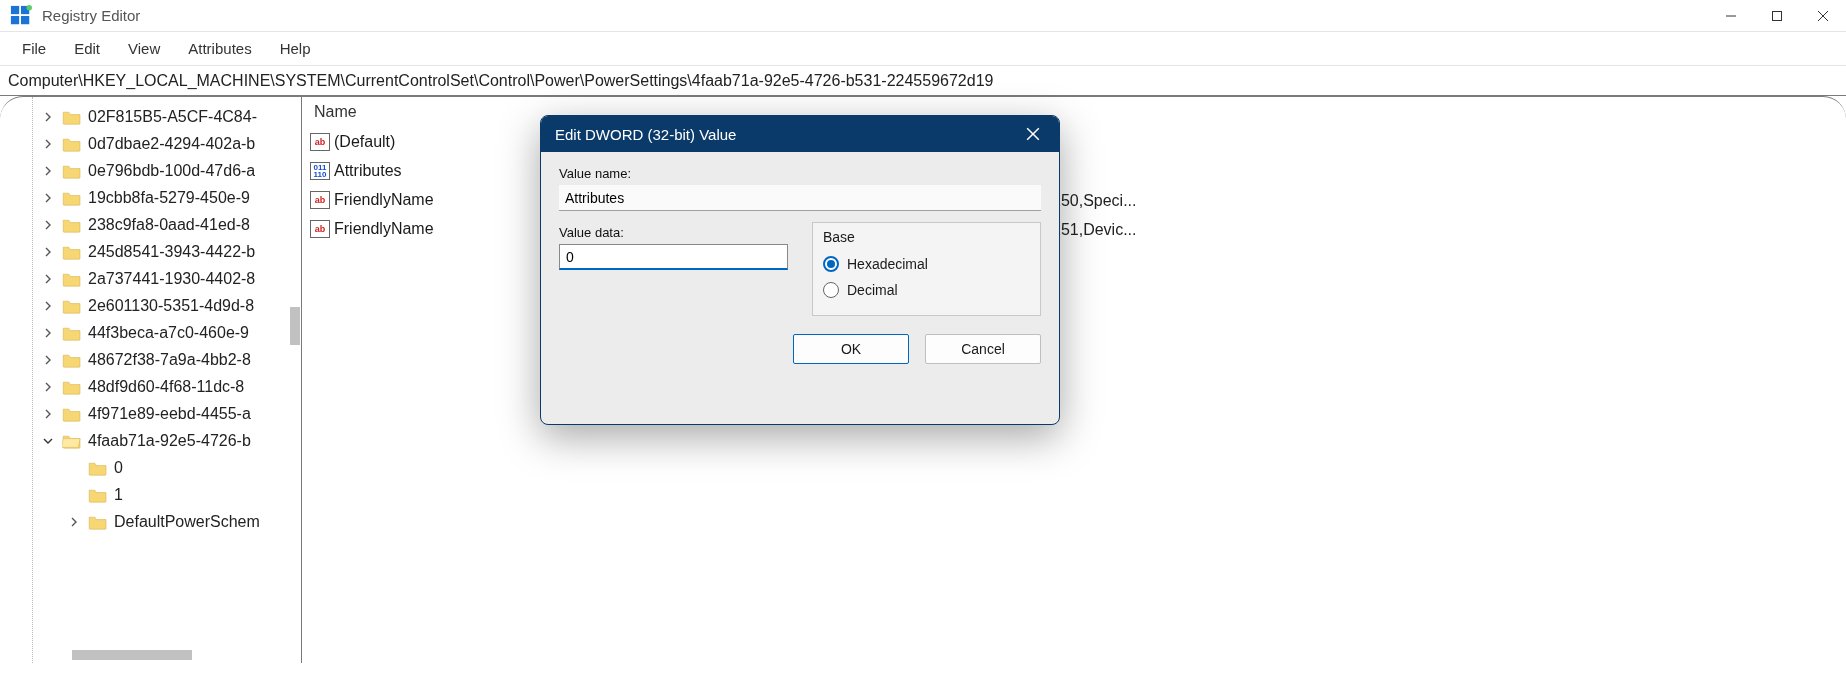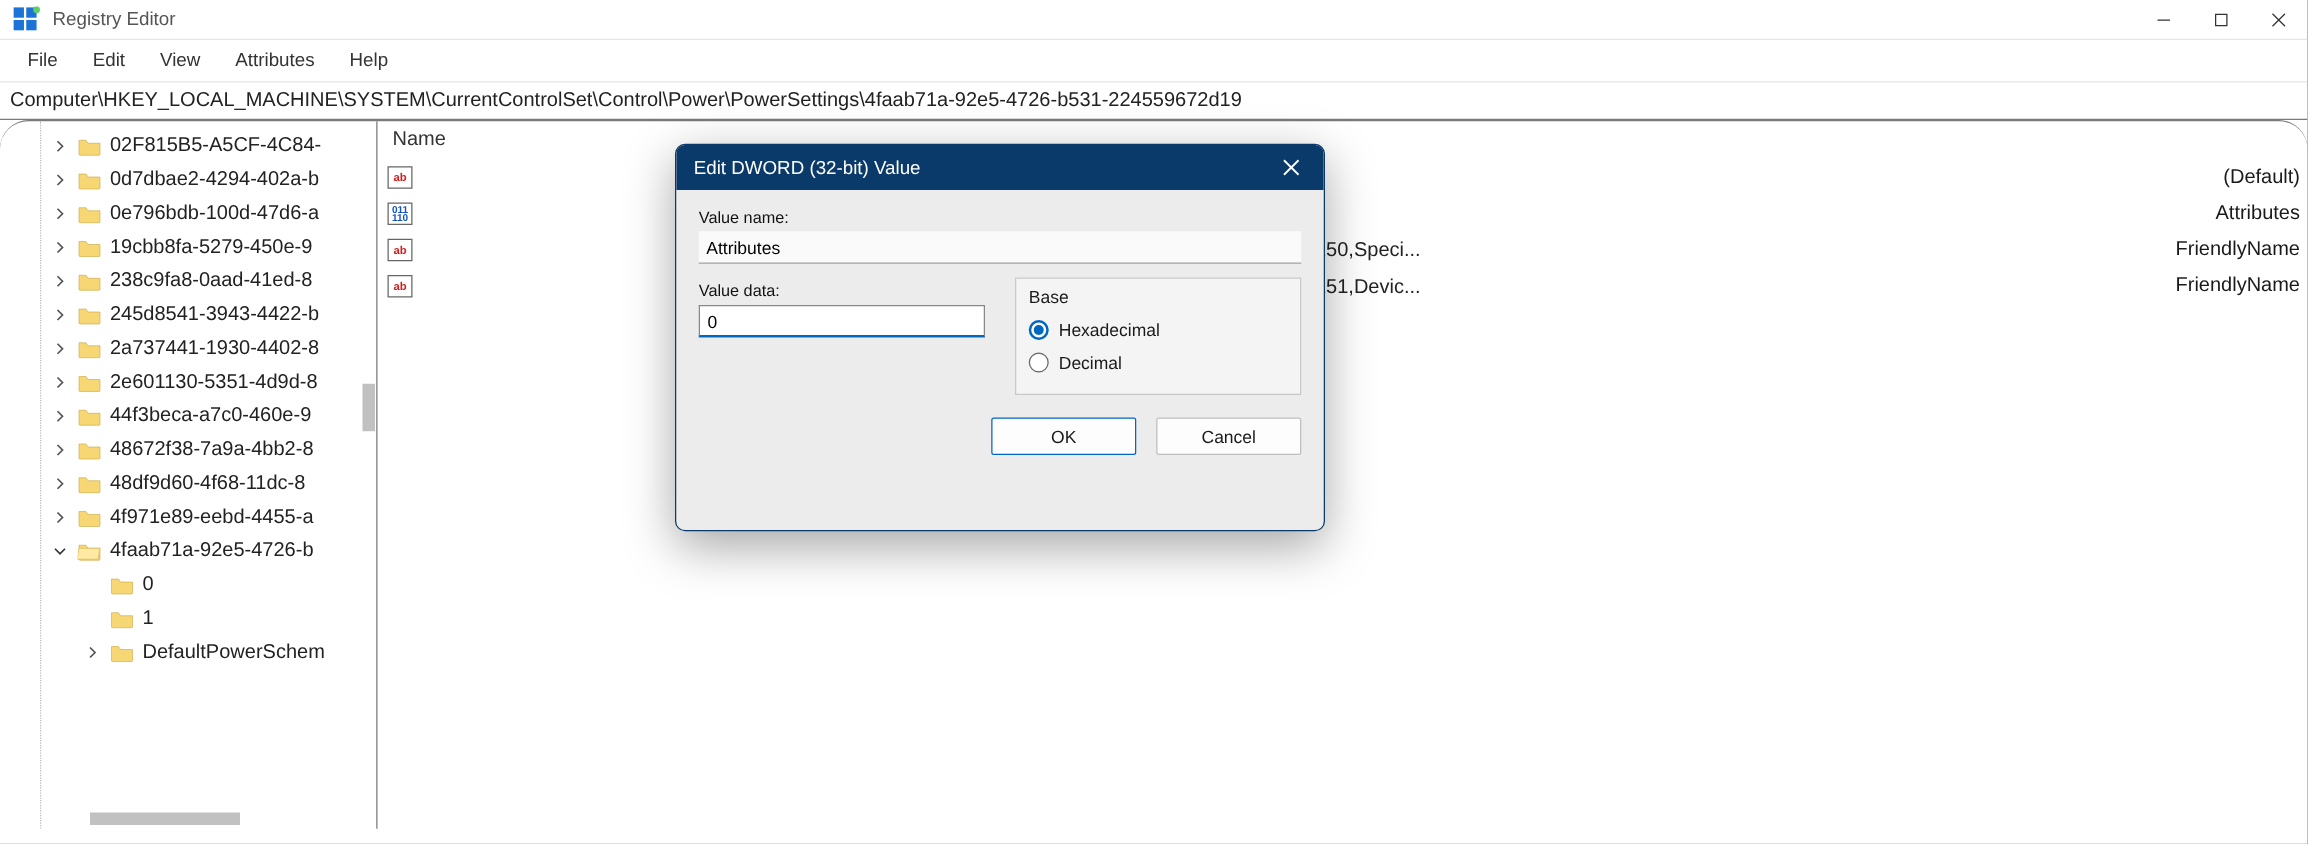--- a/index.html
+++ b/index.html
@@ -120,21 +120,20 @@
   .list-header {
     height:30px;
     display:flex; align-items:center;
     font-size:16px; color:#333;
     padding-left:6px;
   }
   .list-row {
     height:29px;
     display:flex; align-items:center;
     font-size:16px;
-    justify-content:space-between;
   }
   .val-icon {
     width:20px; height:18px;
     margin:0 4px 0 2px;
     display:flex; align-items:center; justify-content:center;
     border:1px solid #666;
     background:#fff;
     font-size:9px; font-weight:bold;
     position:relative;
   }

